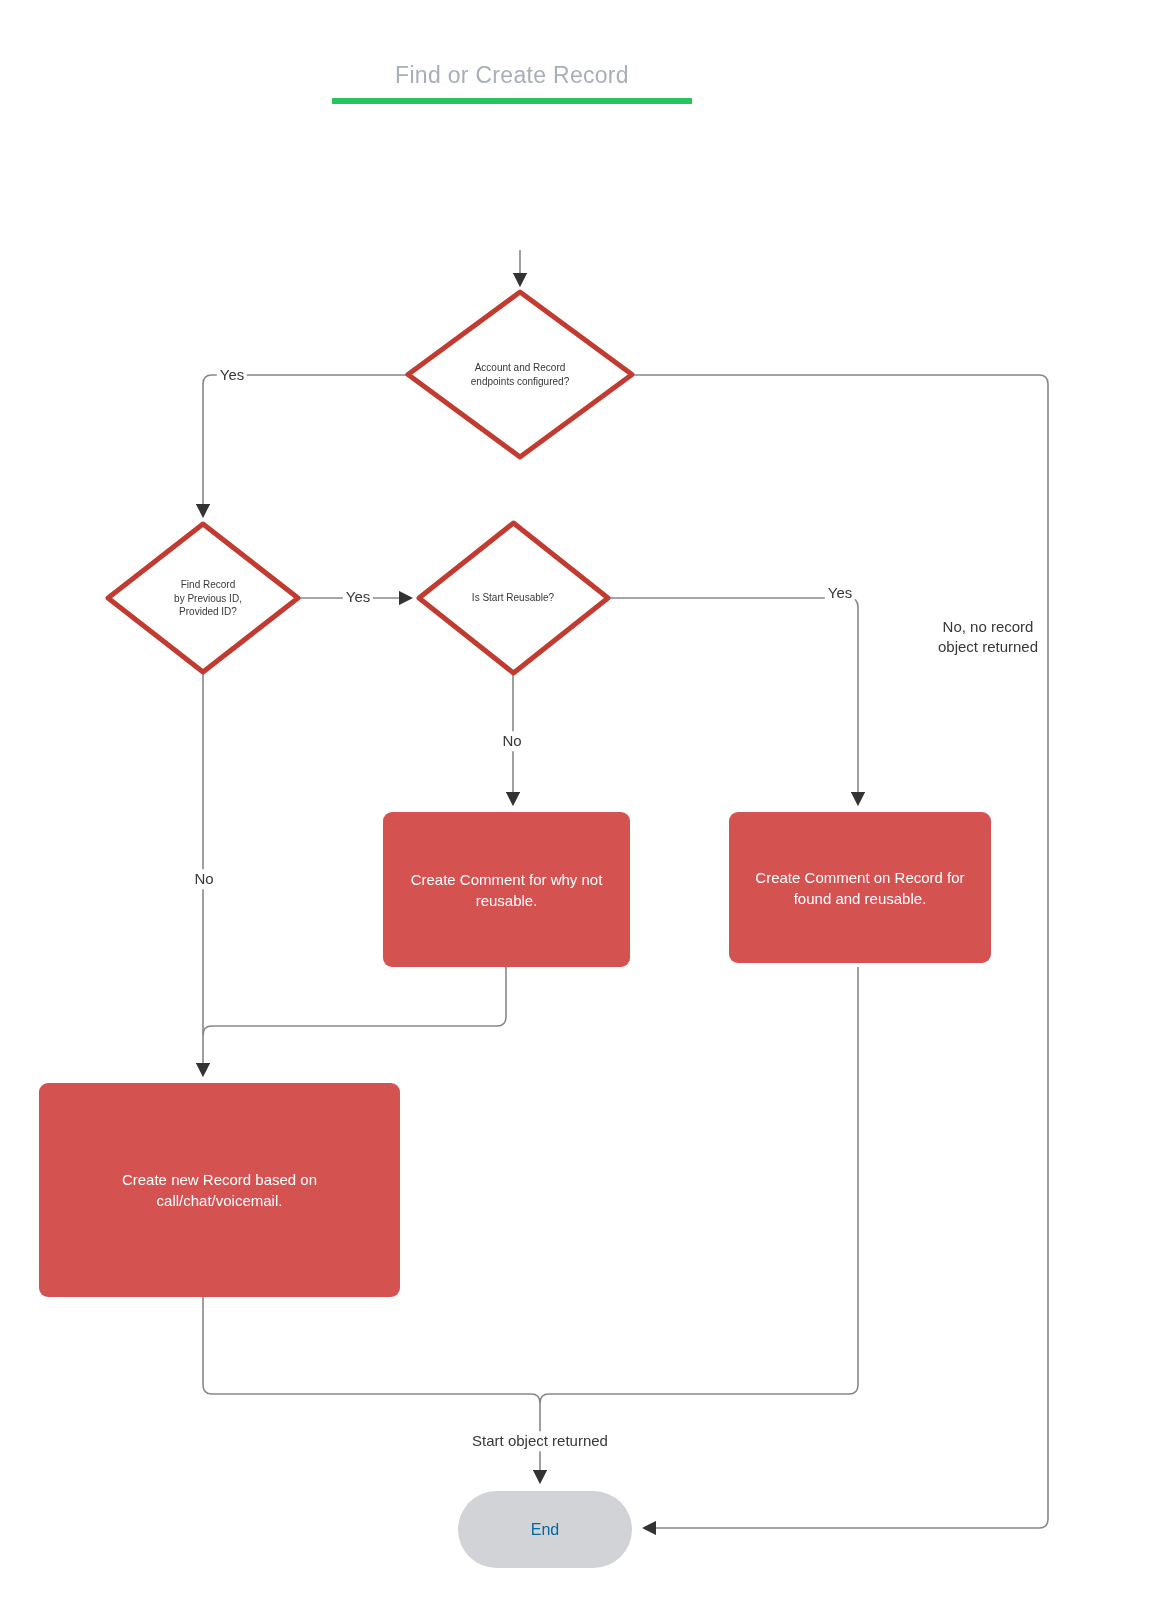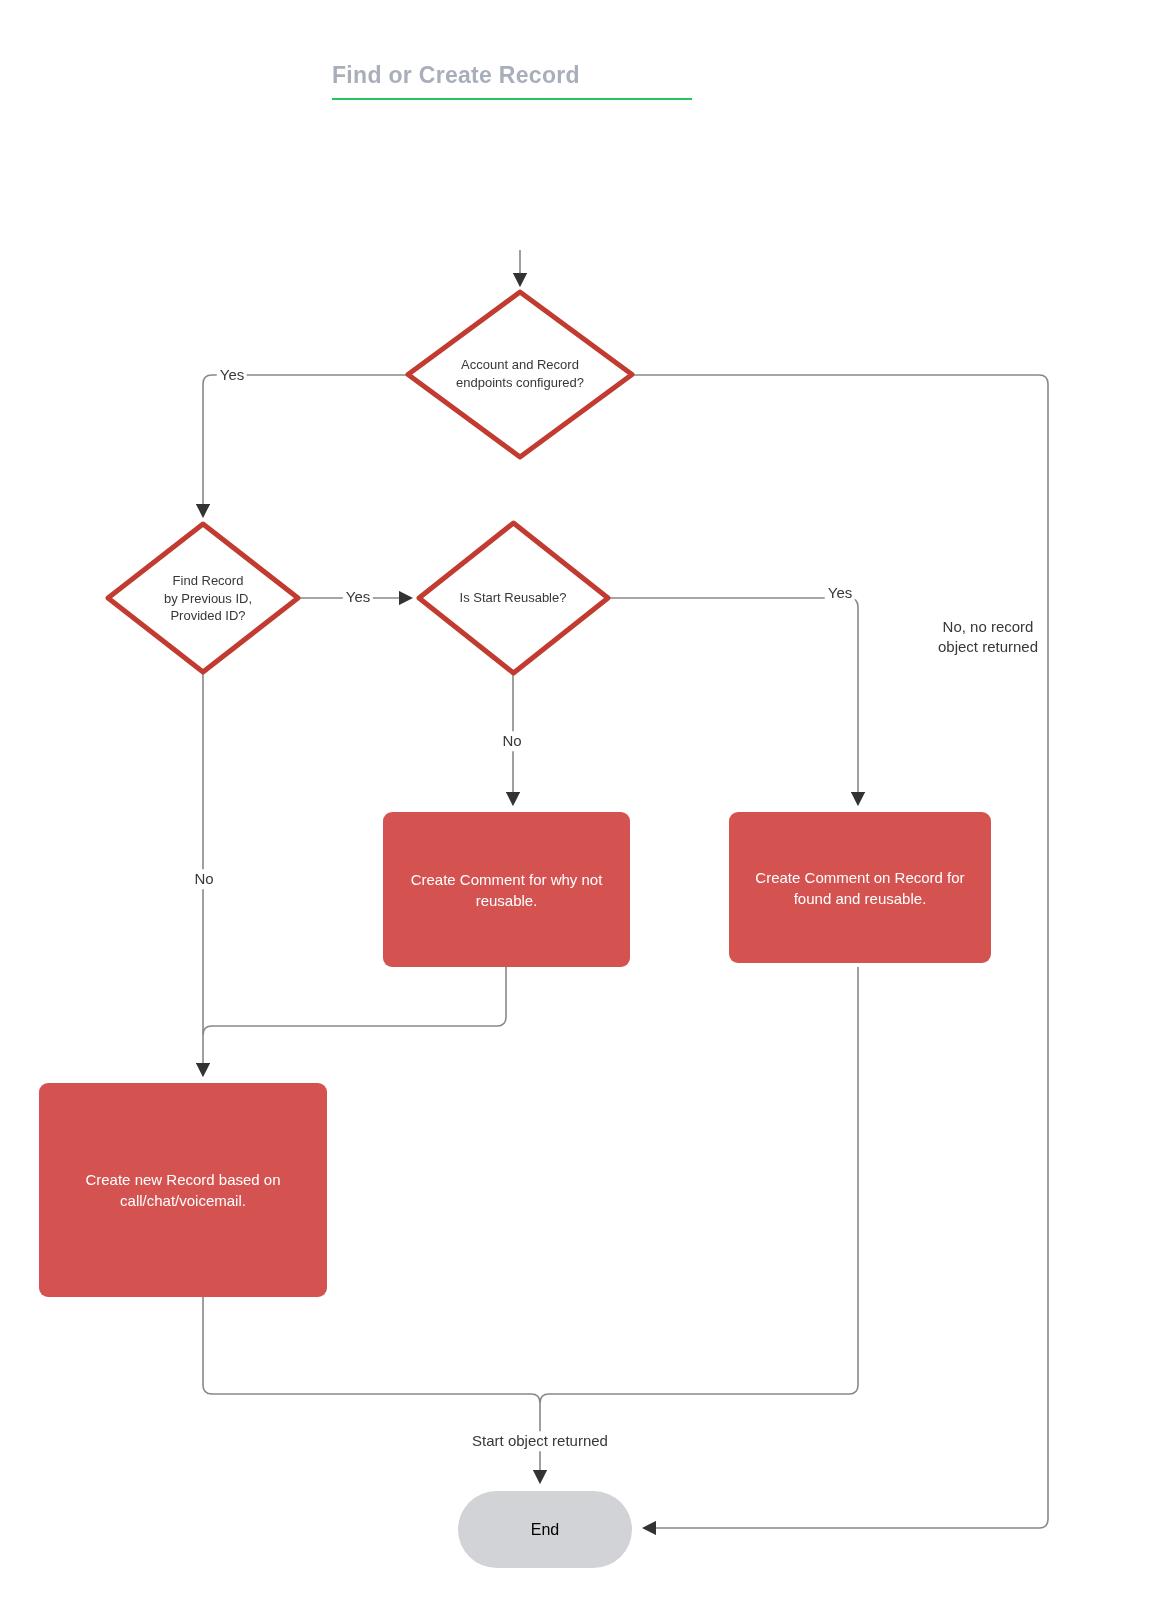--- a/index.html
+++ b/index.html
@@ -6,36 +6,36 @@
   .canvas {
     position:relative; width:1153px; height:1600px; background:#ffffff;
     font-family:"Liberation Sans", sans-serif; overflow:hidden;
   }
   svg.edges { position:absolute; left:0; top:0; width:1153px; height:1600px; }
   svg.edges path.conn { fill:none; stroke:#888888; stroke-width:1.6; }
   svg.edges polygon.decision { fill:#ffffff; stroke:#c23b31; stroke-width:5; stroke-linejoin:round; }
 
   .node { position:absolute; display:flex; align-items:center; justify-content:center; text-align:center; box-sizing:border-box; }
   .terminal { background:#d2d3d6; border-radius:40px; color:#3d4a5e; font-size:16px; }
-  .terminal.end { color:#000000; }
+  .terminal.end { color:#0369a1; }
   .process { background:#d45351; border-radius:9px; color:#ffffff; font-size:15px; line-height:1.4; white-space:pre-line; padding:12px 10px; }
 
   .decision-label {
     position:absolute; transform:translate(-50%,-50%); text-align:center;
-    color:#383838; font-size:13px; line-height:1.35; white-space:pre-line; width:max-content;
+    color:#383838; font-size:10px; line-height:1.35; white-space:pre-line; width:max-content;
   }
   .edge-label {
     position:absolute; transform:translate(-50%,-50%); background:#ffffff;
     color:#383838; font-size:15px; line-height:1.3; padding:0 3px; text-align:center;
     white-space:pre-line; width:max-content;
   }
   .title {
-    position:absolute; left:332px; top:62px; width:360px; text-align:left;
-    font-size:23px; font-weight:bold; color:#a8aeba; letter-spacing:0.3px;
-    padding-bottom:9px; border-bottom:2px solid #22c55e;
+    position:absolute; left:332px; top:62px; width:360px; text-align:center;
+    font-size:23px; font-weight:normal; color:#a8aeba; letter-spacing:0.3px;
+    padding-bottom:9px; border-bottom:6px solid #22c55e;
   }
 </style>
 </head>
 <body>
 
 <div class="canvas">
 
   <svg class="edges" viewBox="0 0 1153 1600" xmlns="http://www.w3.org/2000/svg">
     <defs>
       <marker id="arrow" viewBox="0 0 10 10" refX="8.5" refY="5" markerWidth="9" markerHeight="9" orient="auto-start-reverse">
@@ -79,21 +79,21 @@
 Provided ID?</div>
 
   <div class="decision-label" style="left:513px; top:598px;">Is Start Reusable?</div>
 
   <div class="node process" style="left:383px; top:812px; width:247px; height:155px;">Create Comment for why not
 reusable.</div>
 
   <div class="node process" style="left:729px; top:812px; width:262px; height:151px;">Create Comment on Record for
 found and reusable.</div>
 
-  <div class="node process" style="left:39px; top:1083px; width:288px; height:214px;">Create new Record based on
+  <div class="node process" style="left:39px; top:1083px; width:361px; height:214px;">Create new Record based on
 call/chat/voicemail.</div>
 
   <div class="node terminal end" style="left:458px; top:1491px; width:174px; height:77px;">End</div>
 
   <div class="edge-label" style="left:232px; top:375px;">Yes</div>
 
   <div class="edge-label" style="left:988px; top:636px;">No, no record
 object returned</div>
 
   <div class="edge-label" style="left:358px; top:597px;">Yes</div>

